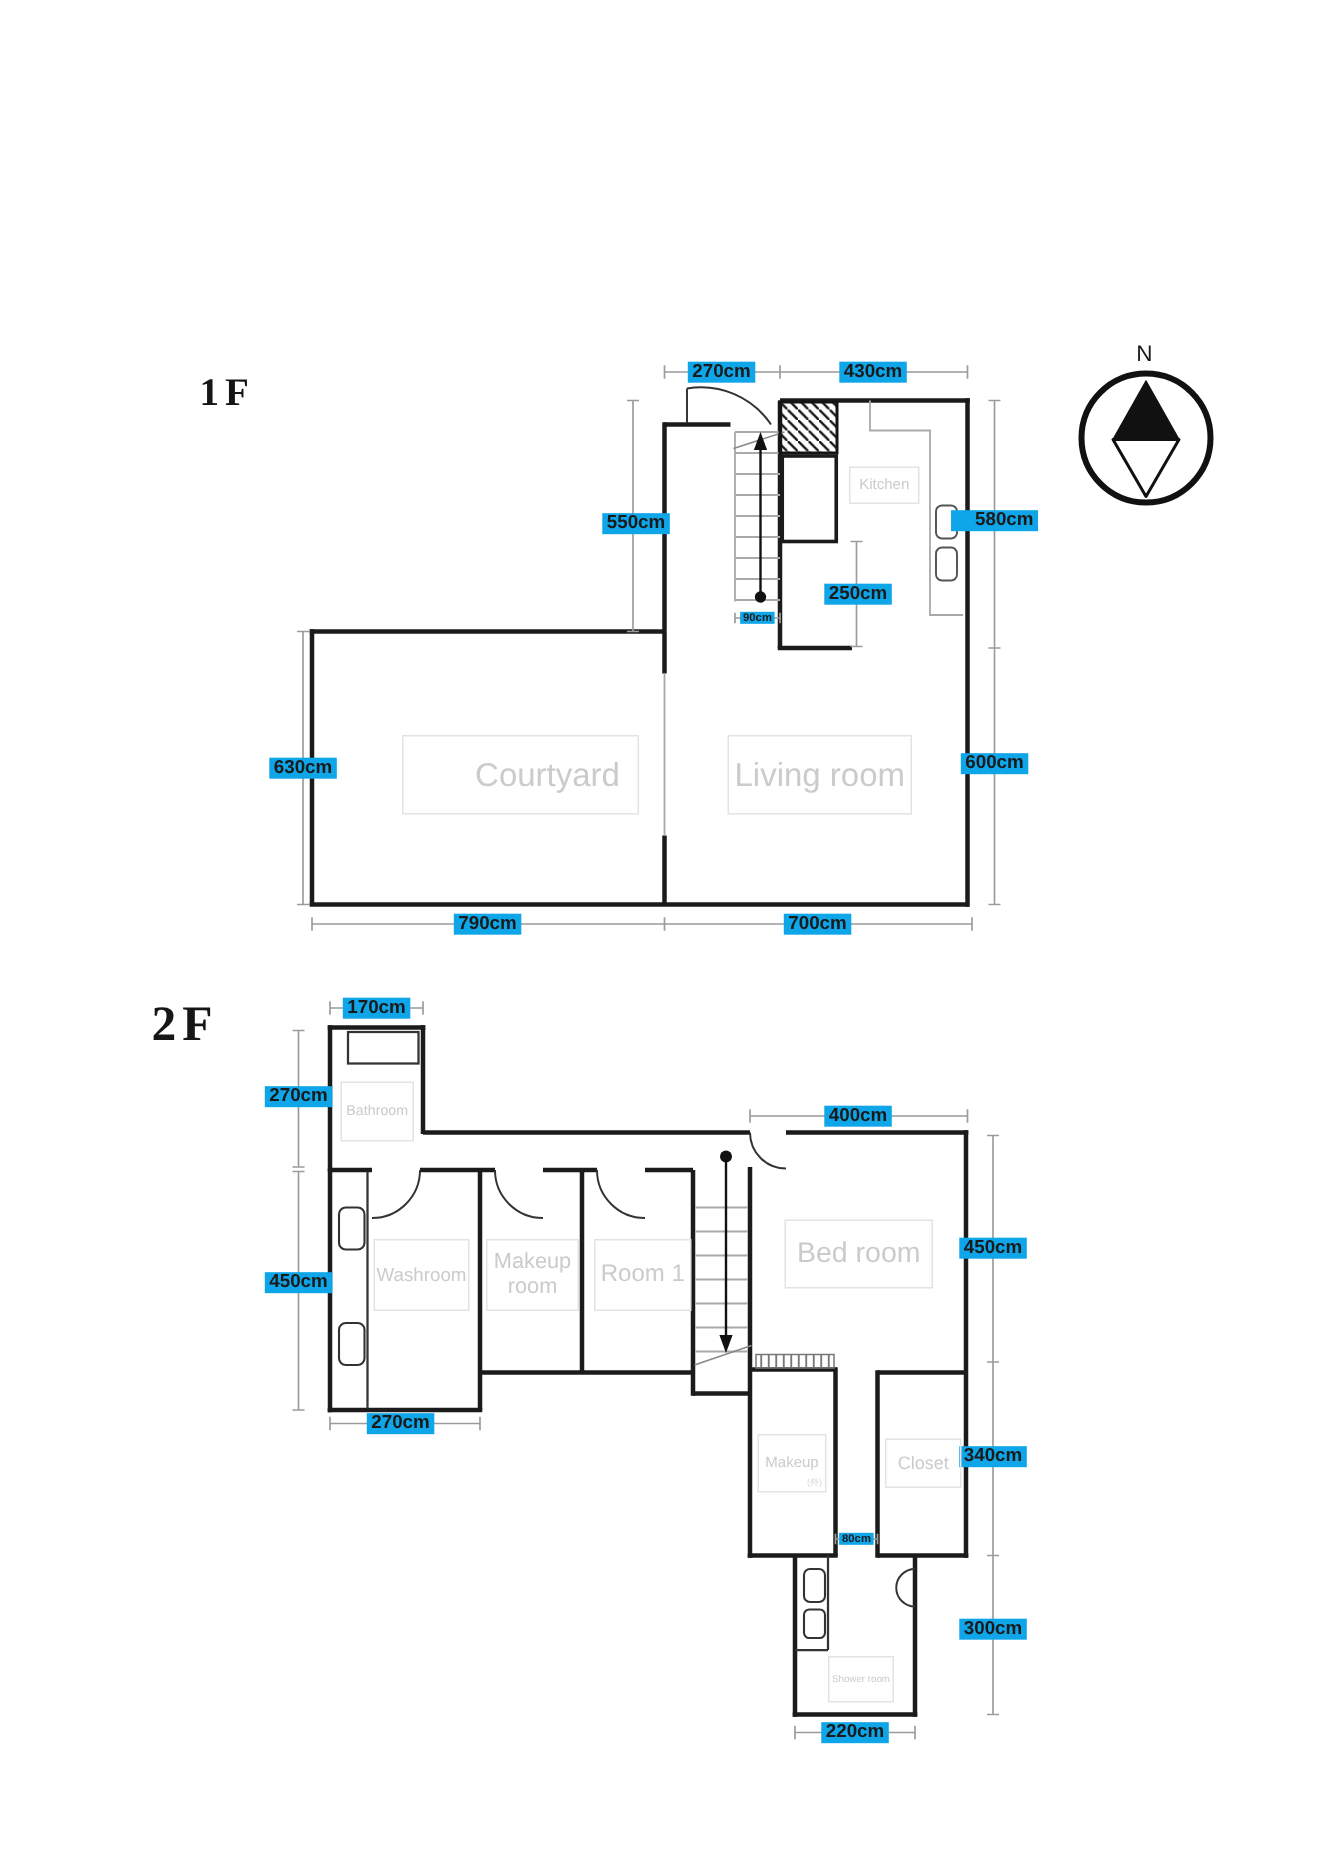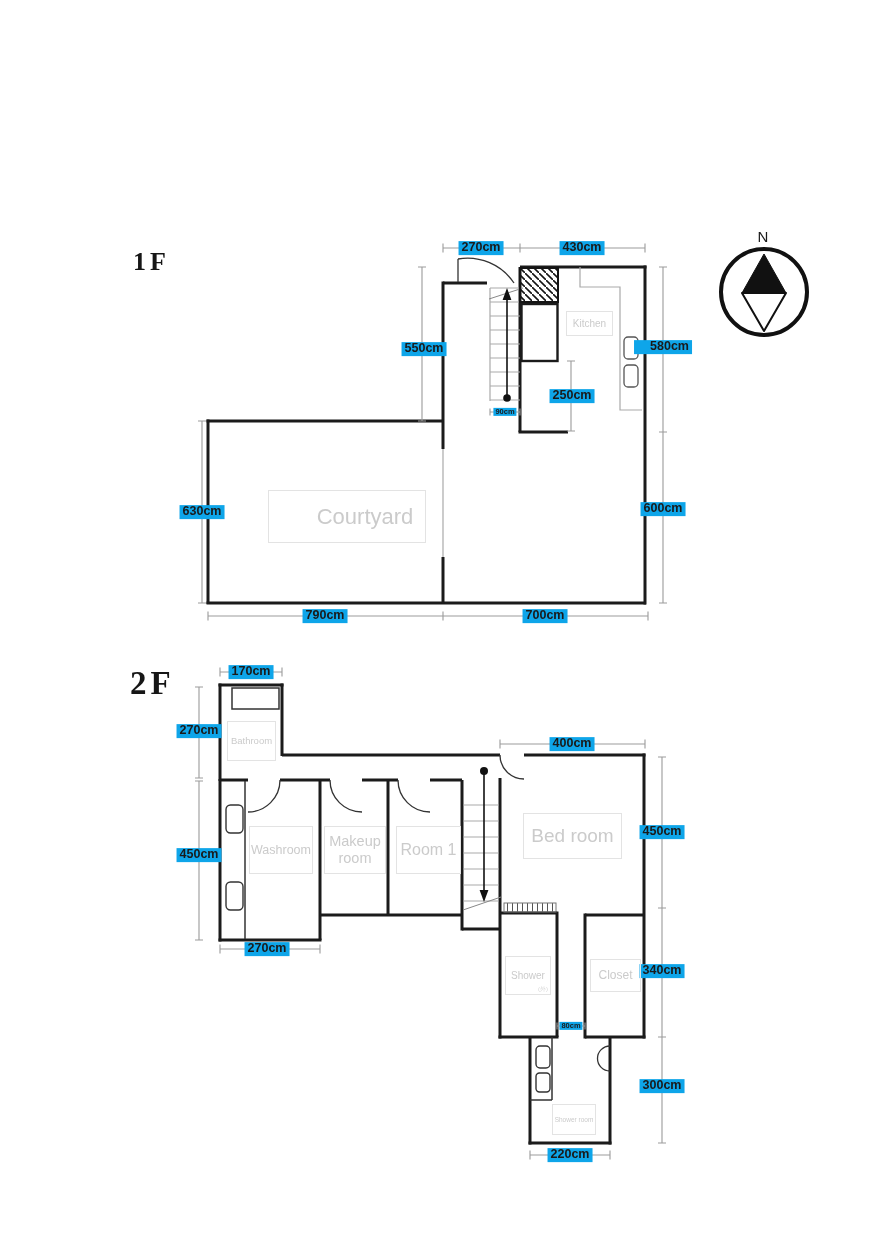--- a/index.html
+++ b/index.html
@@ -140,41 +140,44 @@
       <path d="M 199 781 V 940 M 195 781 H 203 M 195 940 H 203"></path>
       <path d="M 220 949 H 320 M 220 944.5 V 953.5 M 320 944.5 V 953.5"></path>
       <path d="M 500 744 H 645 M 500 739.5 V 748.5 M 645 739.5 V 748.5"></path>
       <path d="M 662 757 V 1143 M 658 757 H 666 M 658 908 H 666 M 658 1037 H 666 M 658 1143 H 666"></path>
       <path d="M 557 1026 H 585 M 557 1022.5 V 1029.5 M 585 1022.5 V 1029.5"></path>
       <path d="M 530 1155 H 610 M 530 1150.5 V 1159.5 M 610 1150.5 V 1159.5"></path>
     </g>
   </svg>
 
   <div class="floor-title" style="left:97px;top:249px;font-size:26px;margin-left:36px;">1F</div>
-  <div class="floor-title" style="left:101px;top:667px;font-size:33px;margin-left:29px;">2F</div>
+  <div class="floor-title" style="left:101px;top:667px;font-size:33px;">2F</div>
 
   <div class="dim plain" style="left:763px;top:237px;">N</div>
 
   <div class="dim" style="left:481px;top:248px;">270cm</div>
   <div class="dim" style="left:582px;top:248px;">430cm</div>
   <div class="dim" style="left:424px;top:349px;">550cm</div>
   <div class="dim" style="left:663px;top:347px;padding-left:16px;">580cm</div>
   <div class="dim" style="left:572px;top:396px;">250cm</div>
   <div class="dim small" style="left:505px;top:412px;">90cm</div>
   <div class="dim" style="left:202px;top:512px;">630cm</div>
   <div class="dim" style="left:325px;top:616px;">790cm</div>
   <div class="dim" style="left:545px;top:616px;">700cm</div>
   <div class="dim" style="left:663px;top:509px;">600cm</div>
 
   <div class="room-label" style="left:566px;top:311px;width:45px;height:23px;font-size:10px;">
     <span>Kitchen</span>
   </div>
   <div class="room-label" style="left:268px;top:490px;width:120px;height:51px;font-size:22px;padding-left:36px;">
     <span>Courtyard</span>
   </div>
+  <div class="room-label" style="left:485px;top:490px;width:121px;height:51px;font-size:22px;">
+    <span>Living room</span>
+  </div>
 
   <div class="dim" style="left:251px;top:672px;">170cm</div>
   <div class="dim" style="left:199px;top:731px;">270cm</div>
   <div class="dim" style="left:199px;top:855px;">450cm</div>
   <div class="dim" style="left:267px;top:949px;">270cm</div>
   <div class="dim" style="left:572px;top:744px;">400cm</div>
   <div class="dim" style="left:662px;top:832px;">450cm</div>
   <div class="dim" style="left:662px;top:971px;">340cm</div>
   <div class="dim small" style="left:571px;top:1026px;">80cm</div>
   <div class="dim" style="left:662px;top:1086px;">300cm</div>
@@ -189,21 +192,21 @@
   <div class="room-label" style="left:324px;top:826px;width:60px;height:46px;font-size:14.5px;">
     <span>Makeup room</span>
   </div>
   <div class="room-label" style="left:396px;top:826px;width:63px;height:46px;font-size:16px;">
     <span>Room 1</span>
   </div>
   <div class="room-label" style="left:523px;top:813px;width:97px;height:44px;font-size:19px;">
     <span>Bed room</span>
   </div>
   <div class="room-label" style="left:505px;top:956px;width:44px;height:37px;font-size:10px;">
-    <span>Shower</span>
+    <span>Makeup</span>
     <span class="note">(外)</span>
   </div>
   <div class="room-label" style="left:590px;top:959px;width:49px;height:31px;font-size:12px;">
     <span>Closet</span>
   </div>
   <div class="room-label" style="left:552px;top:1104px;width:42px;height:29px;font-size:6.5px;white-space:nowrap;">
     <span>Shower room</span>
   </div>
 
 </div>

